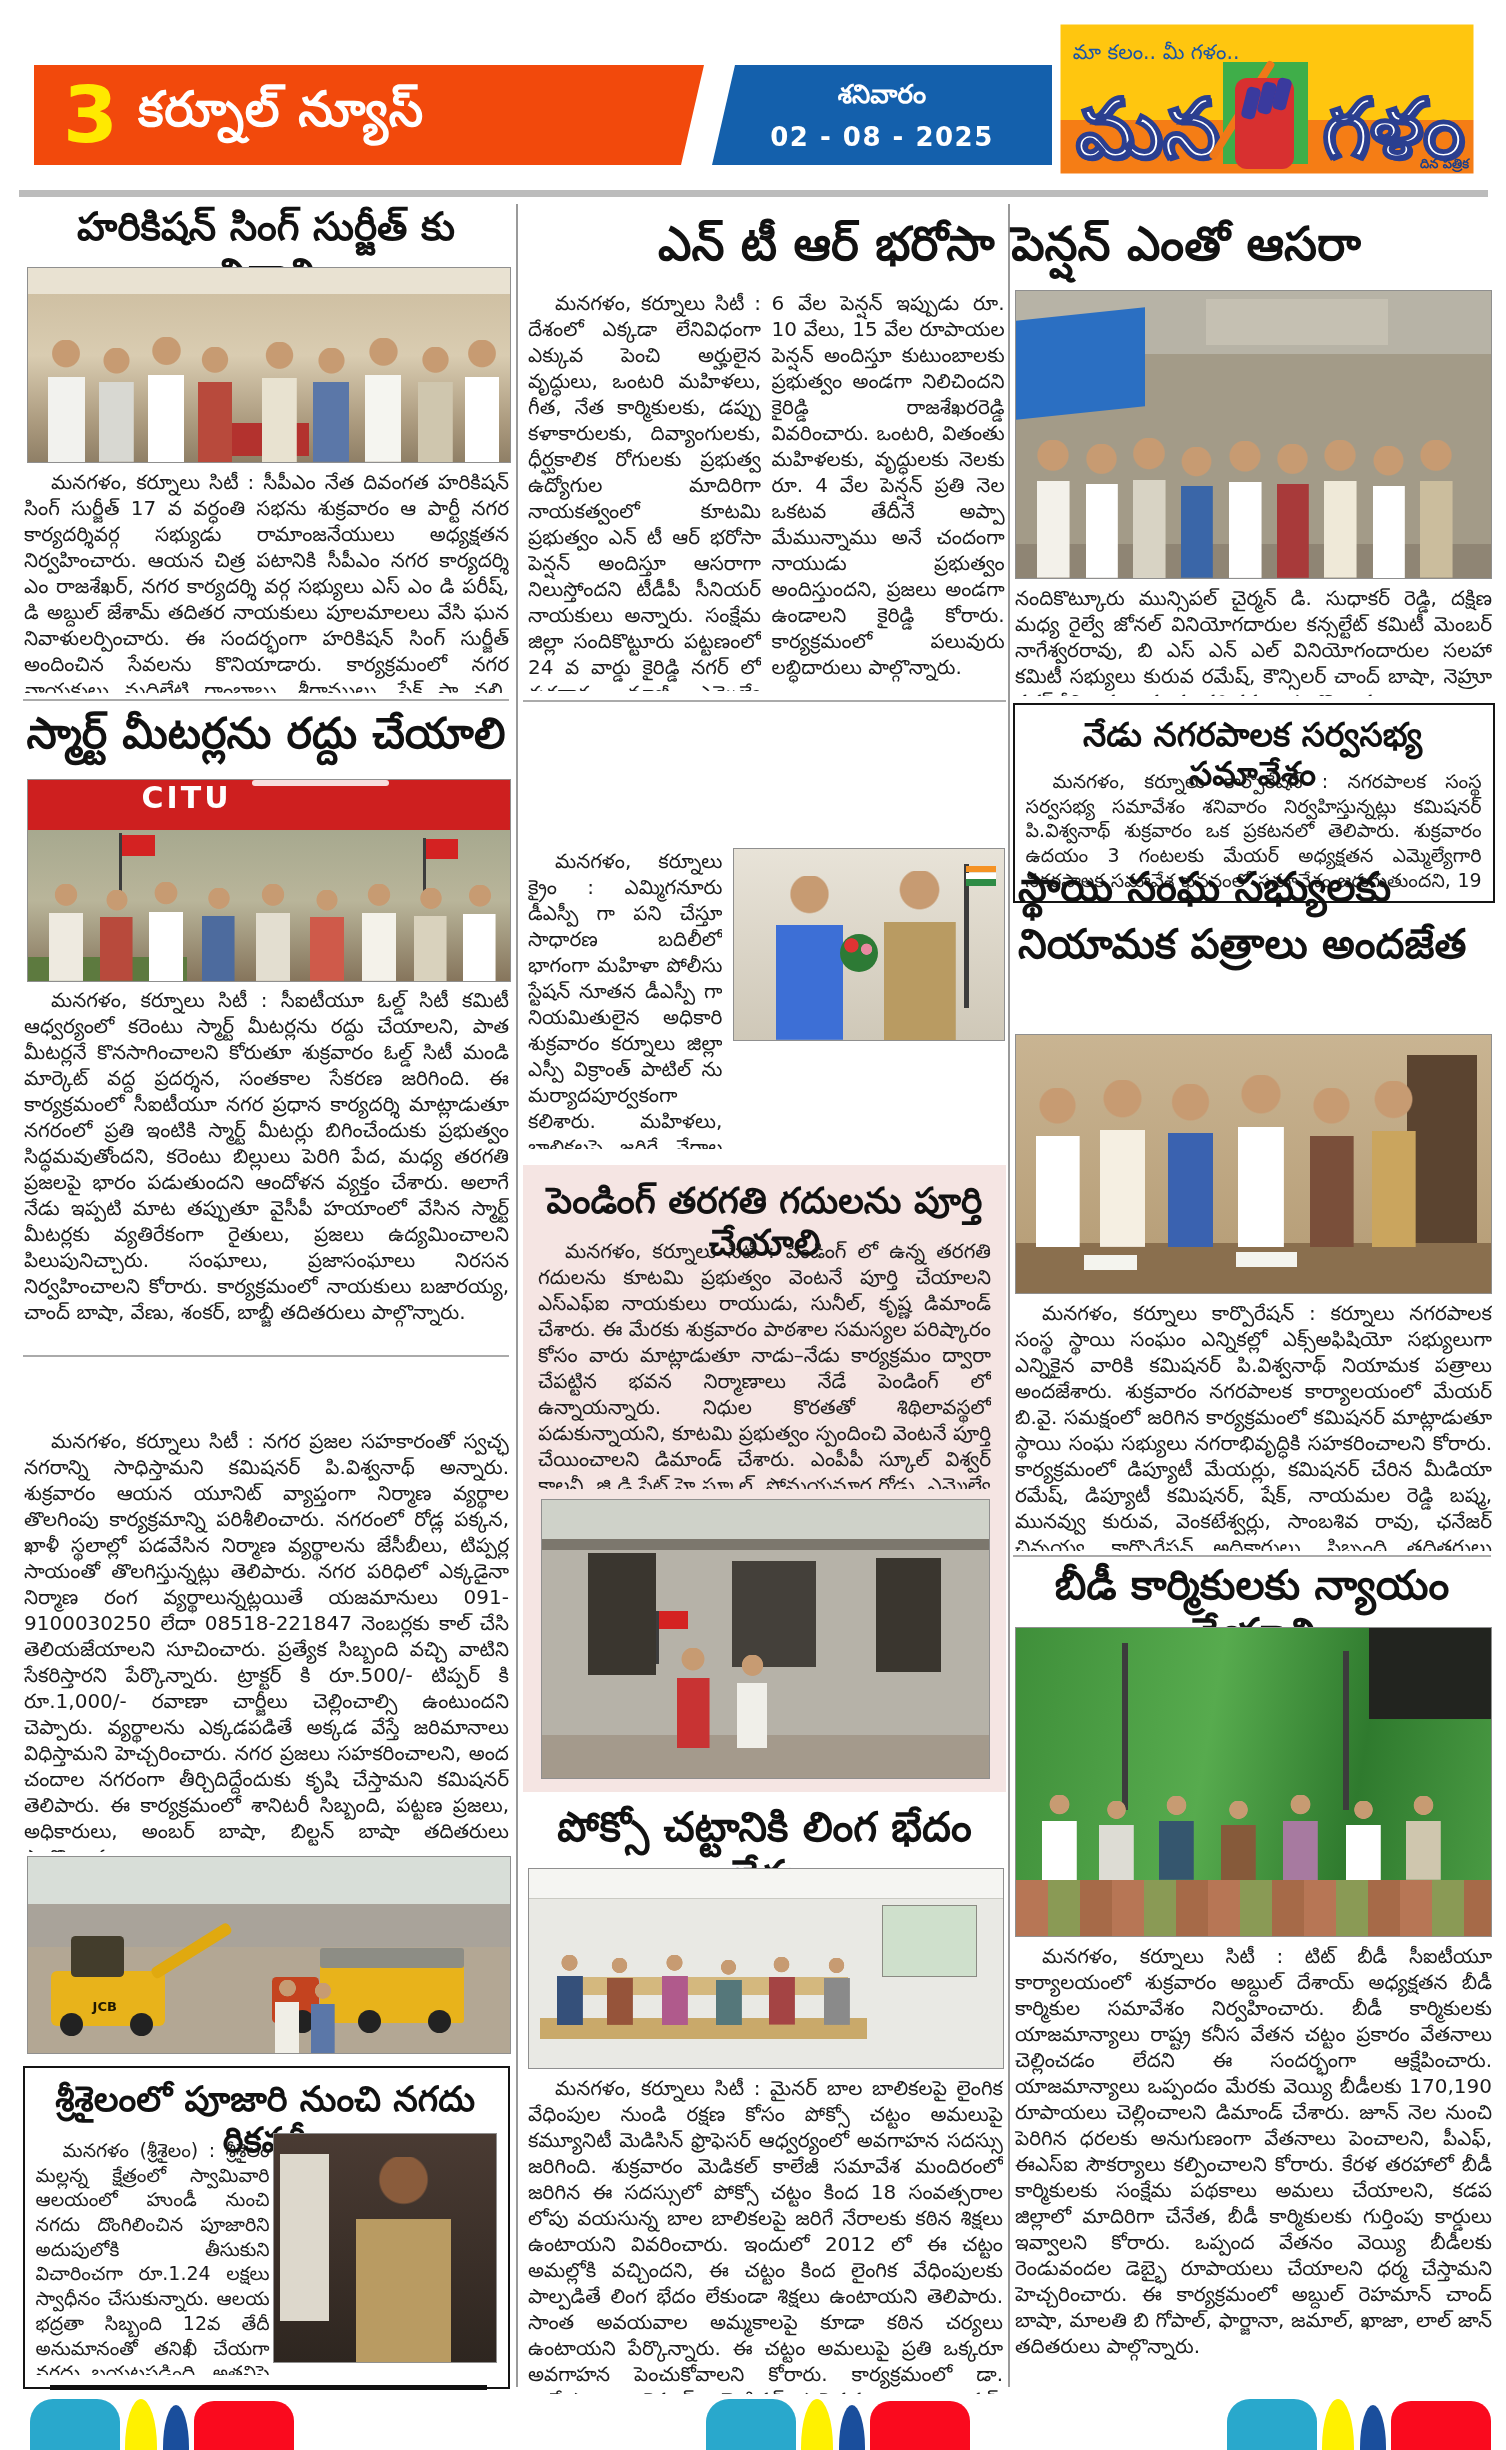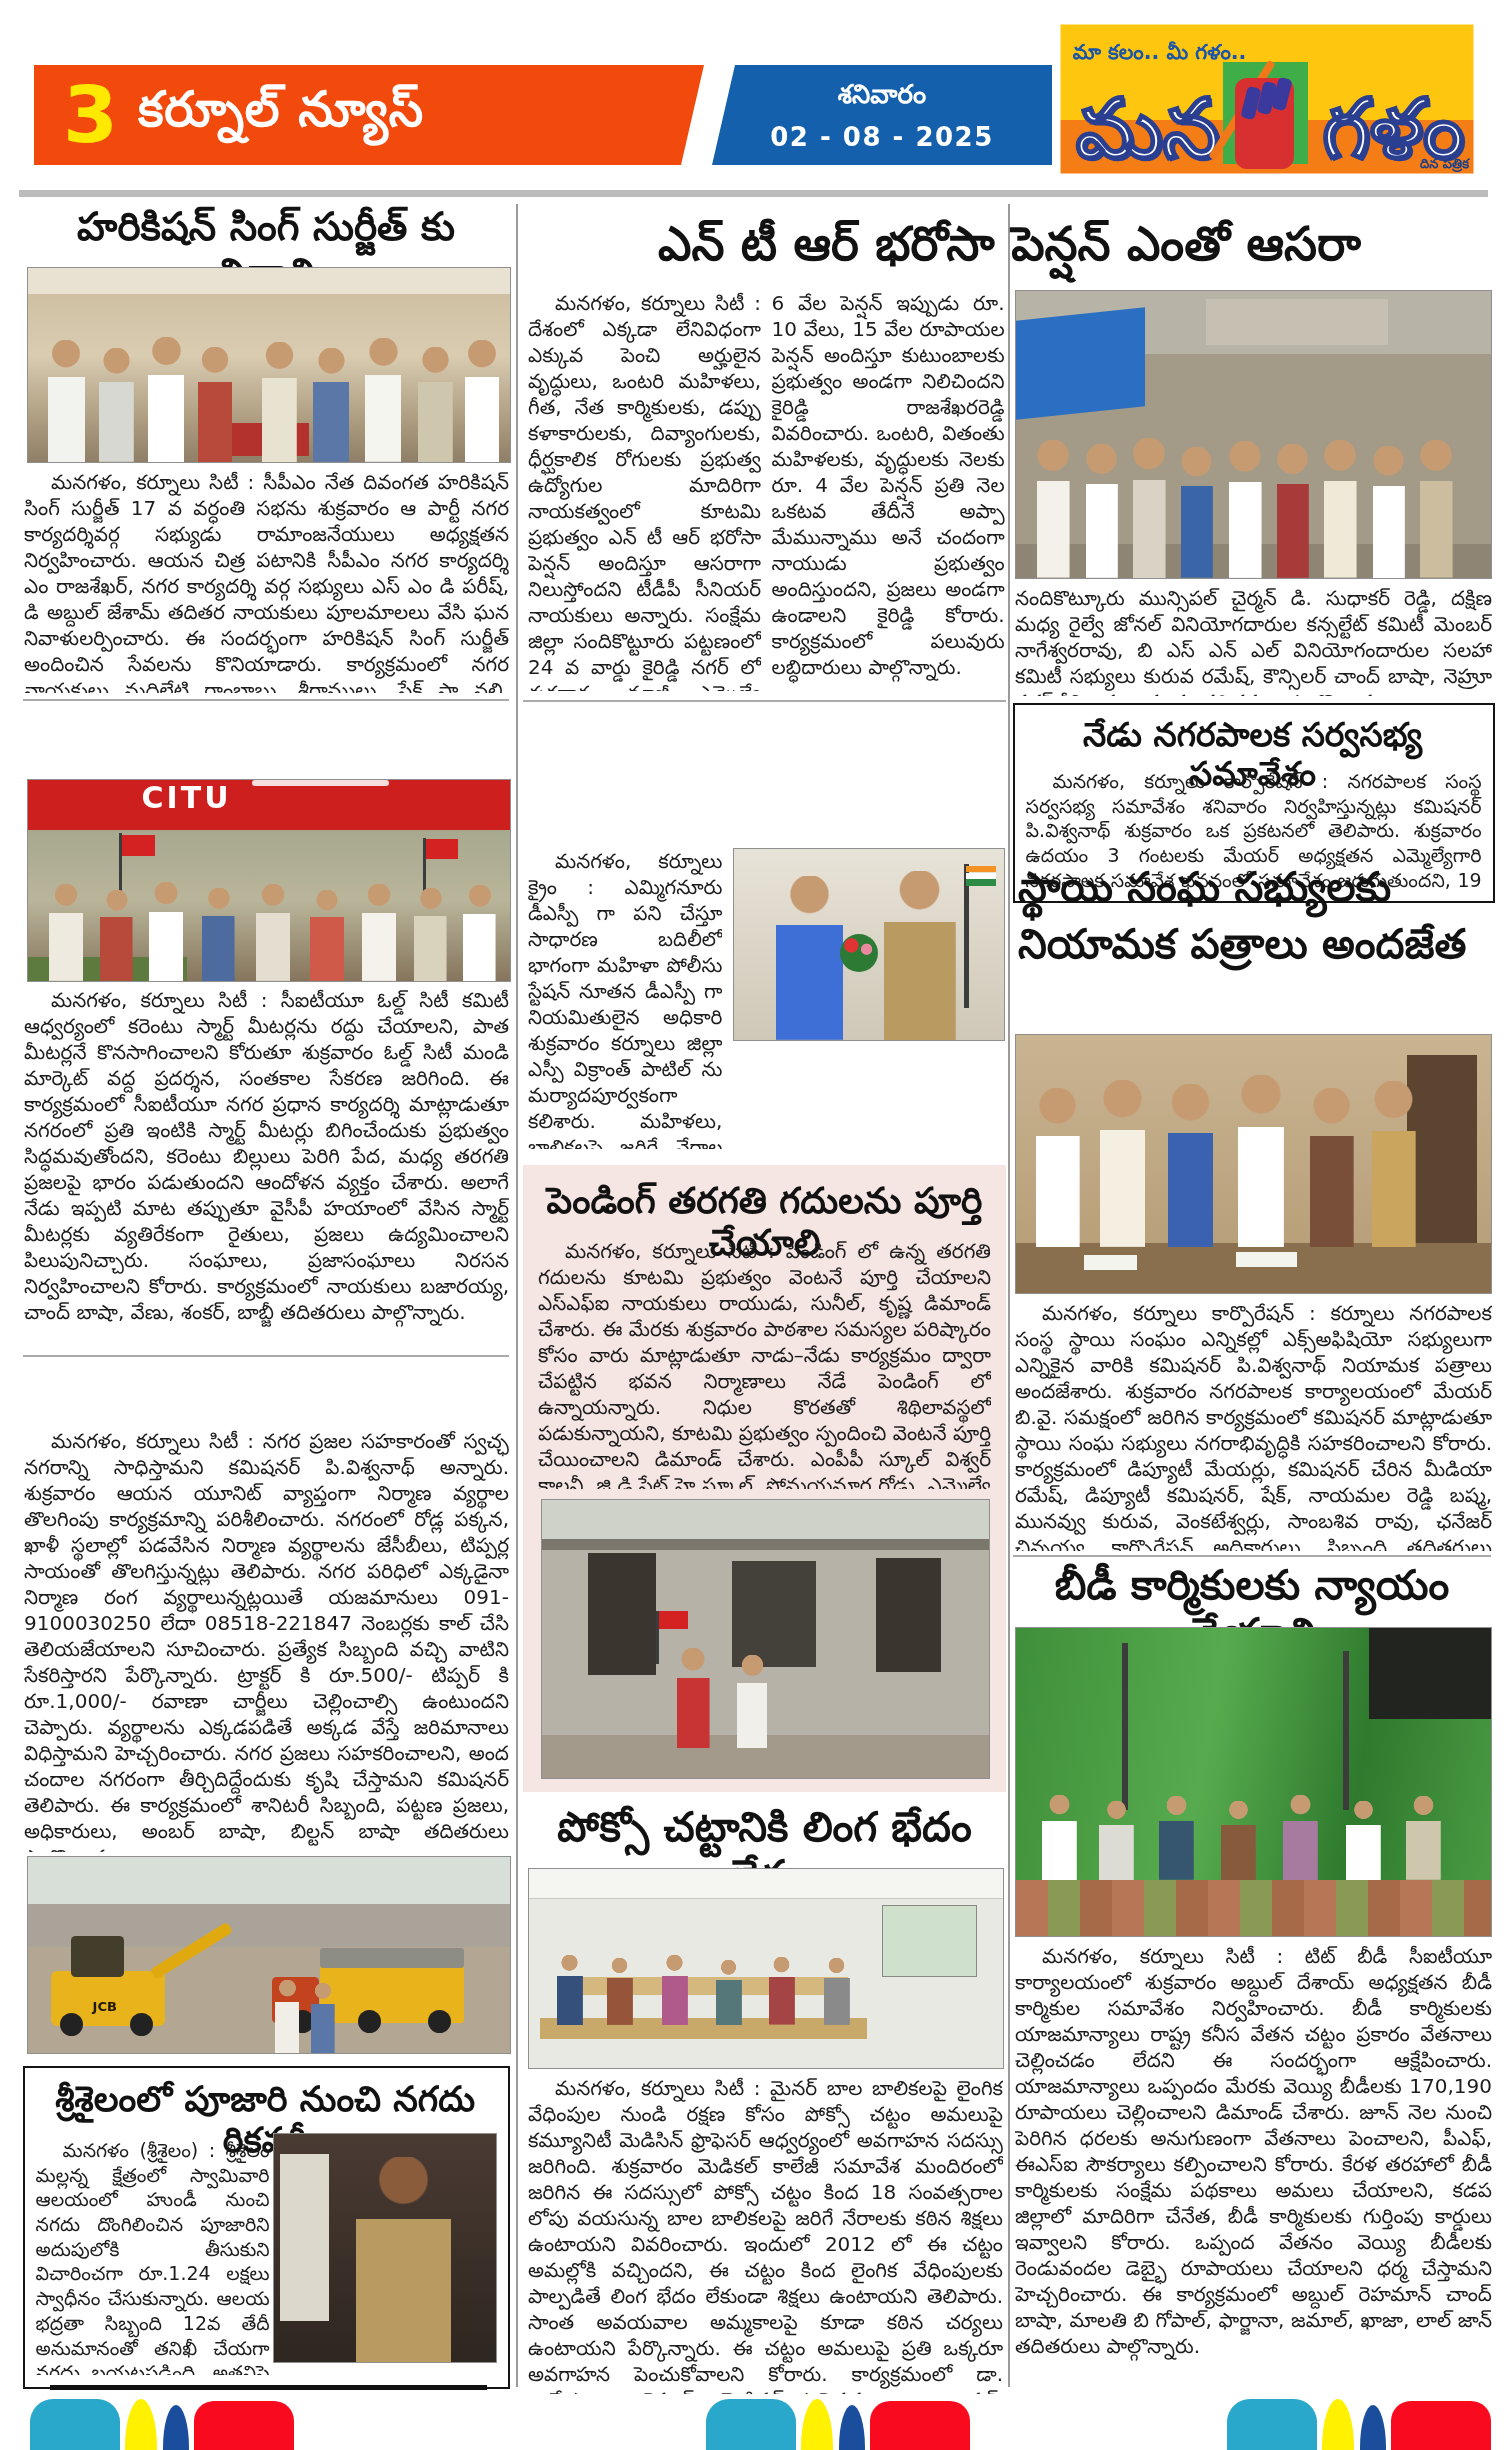--- a/index.html
+++ b/index.html
@@ -12,21 +12,21 @@
   .hd-pageno{color:#FFE900;font-size:79px;font-weight:bold;margin:0 20px 0 29px;line-height:1;}
   .hd-title{color:#ffffff;font-size:49px;font-weight:bold;letter-spacing:0.8px;}
   .hd-blue{left:712px;top:65px;width:340px;height:100px;background:#1460AC;
            clip-path:polygon(23px 0,100% 0,100% 100%,0 100%);
            display:flex;flex-direction:column;align-items:center;justify-content:center;gap:6px;}
   .hd-day{color:#fff;font-size:26px;font-weight:bold;}
   .hd-date{color:#fff;font-size:26px;font-weight:bold;letter-spacing:1.5px;}
   .hd-logo{left:1059px;top:23px;width:416px;height:152px;
            background:linear-gradient(180deg,#FFC60F 0 64%,#F57D15 64% 100%);
            box-shadow:0 0 0 1.5px #fff inset;}
-  .hd-tag{position:absolute;left:13.7px;top:16.7px;color:#1B55A8;font-size:20.5px;font-weight:bold;}
+  .hd-tag{position:absolute;left:13.7px;top:16.7px;color:#1B55A8;font-size:20.5px;font-weight:normal;}
   .logo-word{position:absolute;bottom:4.6px;color:#fff;font-size:82px;font-weight:bold;line-height:1;
              -webkit-text-stroke:2.3px #2B3F90;text-shadow:2.3px 2.3px 0 #2B3F90;}
   .logo-left{left:16.7px;} .logo-right{right:10.6px;}
   .logo-green{position:absolute;left:164px;top:39px;width:85px;height:102px;background:#3FAE49;}
   .logo-fist{position:absolute;left:176px;top:55px;width:59px;height:91px;background:#D83030;border-radius:12px;}
   .logo-finger{position:absolute;width:13.7px;height:32px;background:#3A3A9E;border-radius:4.6px;}
   .logo-pencil{position:absolute;left:179px;top:30px;width:7.6px;height:114px;background:#F07818;transform:rotate(32deg);border-radius:3px;}
   .logo-sub{position:absolute;right:6px;bottom:1.5px;color:#173F8F;font-size:13px;font-weight:bold;}
   .hr-gray{left:19px;top:190px;width:1469px;height:6.8px;background:#bcbcbc;}
   
@@ -103,20 +103,21 @@
     <i class="pp" style="left:228px;width:47px;height:120px;--c:#e8e2d0;"></i>
     <i class="pp" style="left:279px;width:49px;height:114px;--c:#5b77a8;"></i>
     <i class="pp" style="left:331px;width:49px;height:124px;--c:#f5f5f0;"></i>
     <i class="pp" style="left:384px;width:47px;height:115px;--c:#cfc6ae;"></i>
     <i class="pp" style="left:431px;width:46px;height:122px;--c:#ffffff;"></i>
   </div>
 
   <div class="body-text" style="left:24px;top:469px;width:485px;height:224px;">మనగళం, కర్నూలు సిటీ : సీపీఎం నేత దివంగత హరికిషన్ సింగ్ సుర్జీత్ 17 వ వర్ధంతి సభను శుక్రవారం ఆ పార్టీ నగర కార్యదర్శివర్గ సభ్యుడు రామాంజనేయులు అధ్యక్షతన నిర్వహించారు. ఆయన చిత్ర పటానికి సీపీఎం నగర కార్యదర్శి ఎం రాజశేఖర్, నగర కార్యదర్శి వర్గ సభ్యులు ఎస్ ఎం డి పరీష్, డి అబ్దుల్ జేశామ్ తదితర నాయకులు పూలమాలలు వేసి ఘన నివాళులర్పించారు. ఈ సందర్భంగా హరికిషన్ సింగ్ సుర్జీత్ అందించిన సేవలను కొనియాడారు. కార్యక్రమంలో నగర నాయకులు మద్దిలేటి రాంబాబు, శ్రీరాములు, షేక్ షా వలి, కుమార్, నాగరాజు, బజారి, బాషా, వేణు, విజయ్, సురేష్ తదితరులు పాల్గొన్నారు.</div>
   <div class="hrule" style="left:23px;top:699px;width:486px;"></div>
 
+  <div class="headline" style="left:23px;top:708px;width:486px;font-size:43px;">స్మార్ట్ మీటర్లను రద్దు చేయాలి</div>
 
   <div class="ph" style="left:26.6px;top:779px;width:482px;height:201px;background:linear-gradient(#9aa087,#b9b59a 60%,#86755c);">
     <span class="banner-citu">
       <span class="citu-txt">CITU</span>
       <span class="citu-line"></span>
     </span>
     <span class="pole" style="left:91px;top:53px;width:3px;height:61px;"></span>
     <span class="fl" style="left:94px;top:55px;width:33px;height:21px;"></span>
     <span class="pole" style="left:395px;top:58px;width:3px;height:58px;"></span>
     <span class="fl" style="left:398px;top:59px;width:32px;height:20px;"></span>

